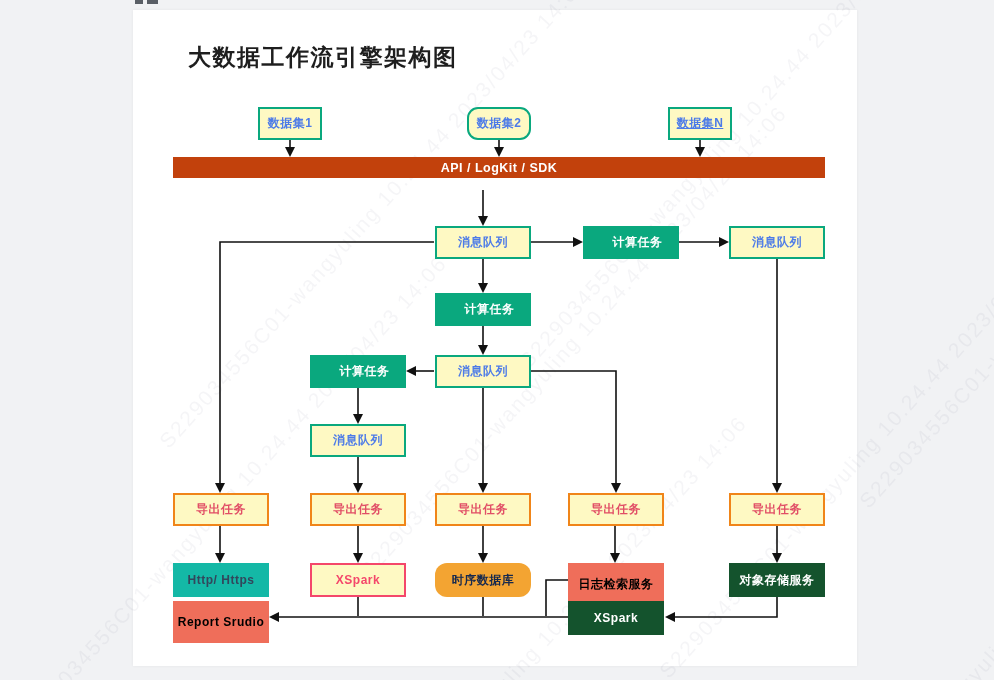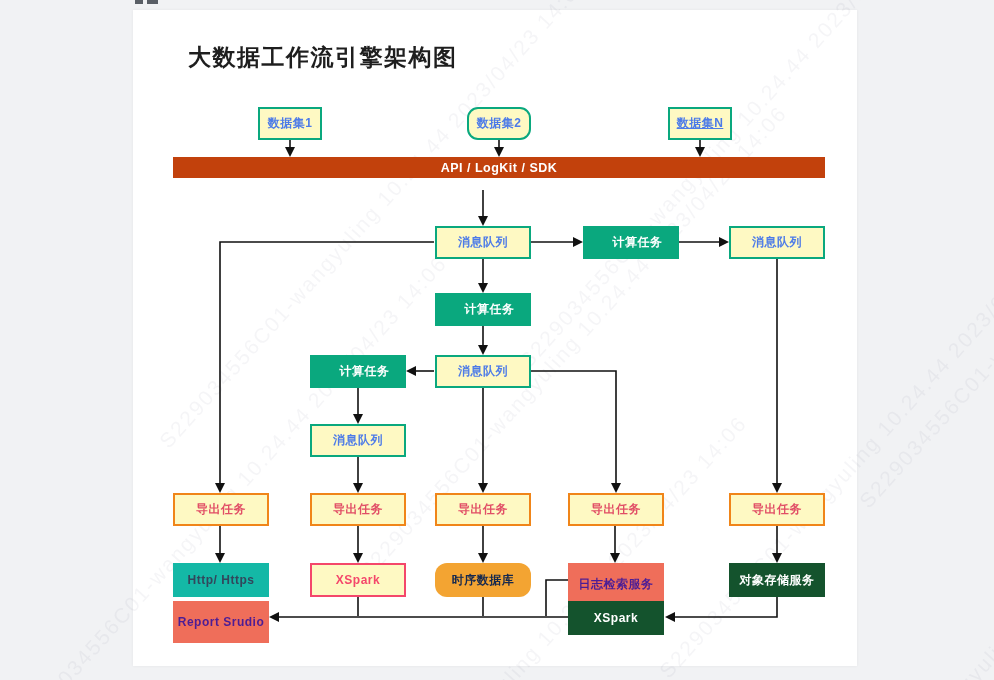--- a/index.html
+++ b/index.html
@@ -42,21 +42,21 @@
     font-size:12px;font-weight:bold;letter-spacing:0.5px;
     width:96px;height:33px;background:#fef9c3;
   }
   .sm{width:64px;}
   .green-outline{border:2px solid #0aa87e;color:#4d7be8;}
   .green-fill{background:#0aa87e;color:#ffffff;padding-left:13px;}
   .orange-outline{border:2px solid #f08519;color:#e14e66;}
   .blue-fill{background:#14b8a6;color:#32475c;height:34px;}
   .pink-outline{border:2px solid #f4476b;color:#f4476b;height:34px;}
   .amber-fill{background:#f3a432;color:#16294e;height:34px;}
-  .salmon-fill{background:#ef6e5a;color:#4c1d95;height:42px;}
+  .salmon-fill{background:#ef6e5a;color:#000000;height:42px;}
   .navy-fill{background:#14532d;color:#ffffff;height:34px;}
 
   
   #n-d1{left:258px;top:107px;}
   #n-d2{left:467px;top:107px;border-radius:11px;}
   #n-dn{left:668px;top:107px;text-decoration:underline;}
   #n-bar{left:173px;top:157px;width:652px;height:21px;background:#c2410c;color:#fff;font-size:12.5px;}
   #n-mq1{left:435px;top:226px;}
   #n-ct1{left:583px;top:226px;}
   #n-mq2{left:729px;top:226px;}

